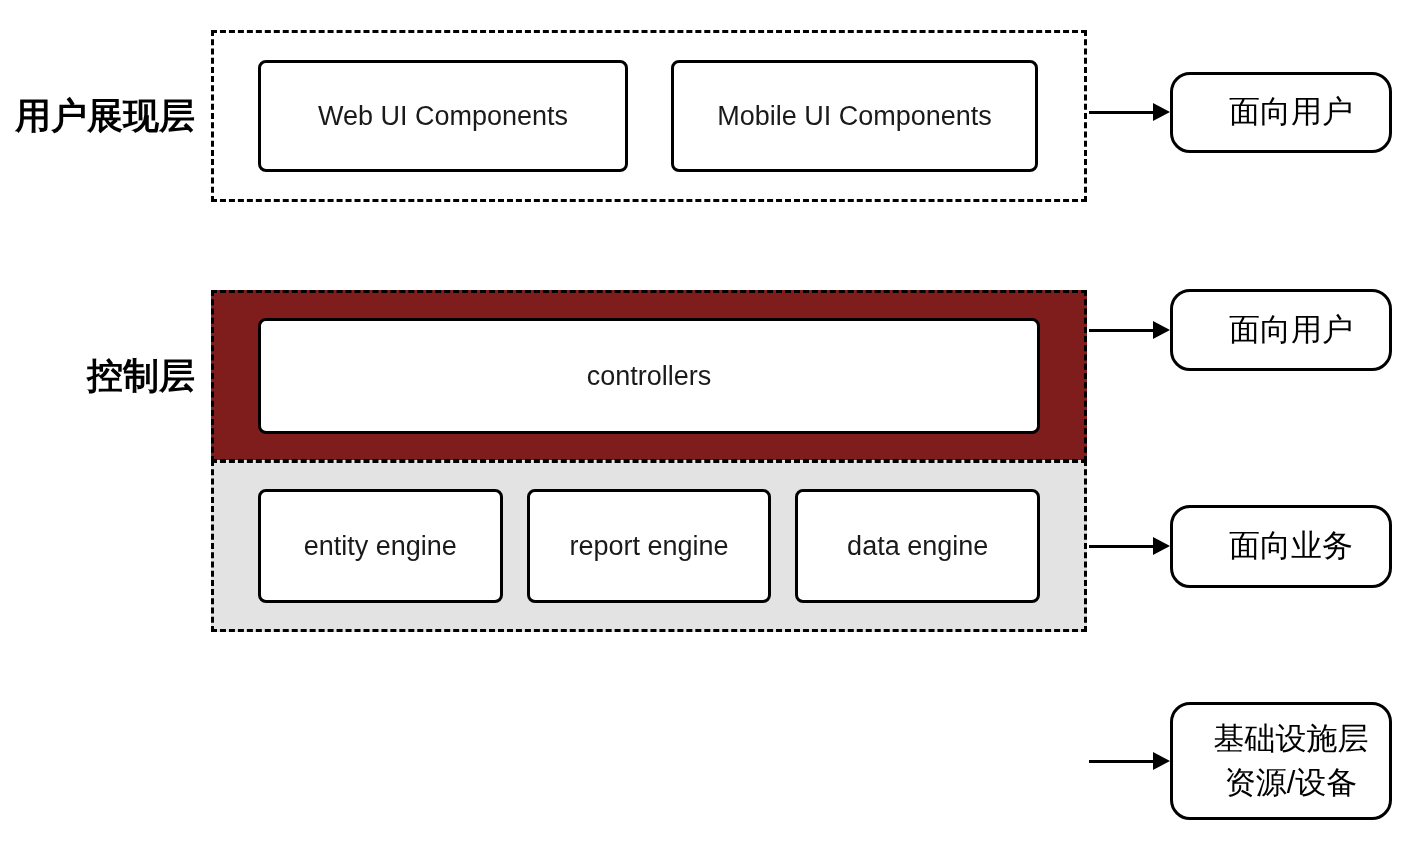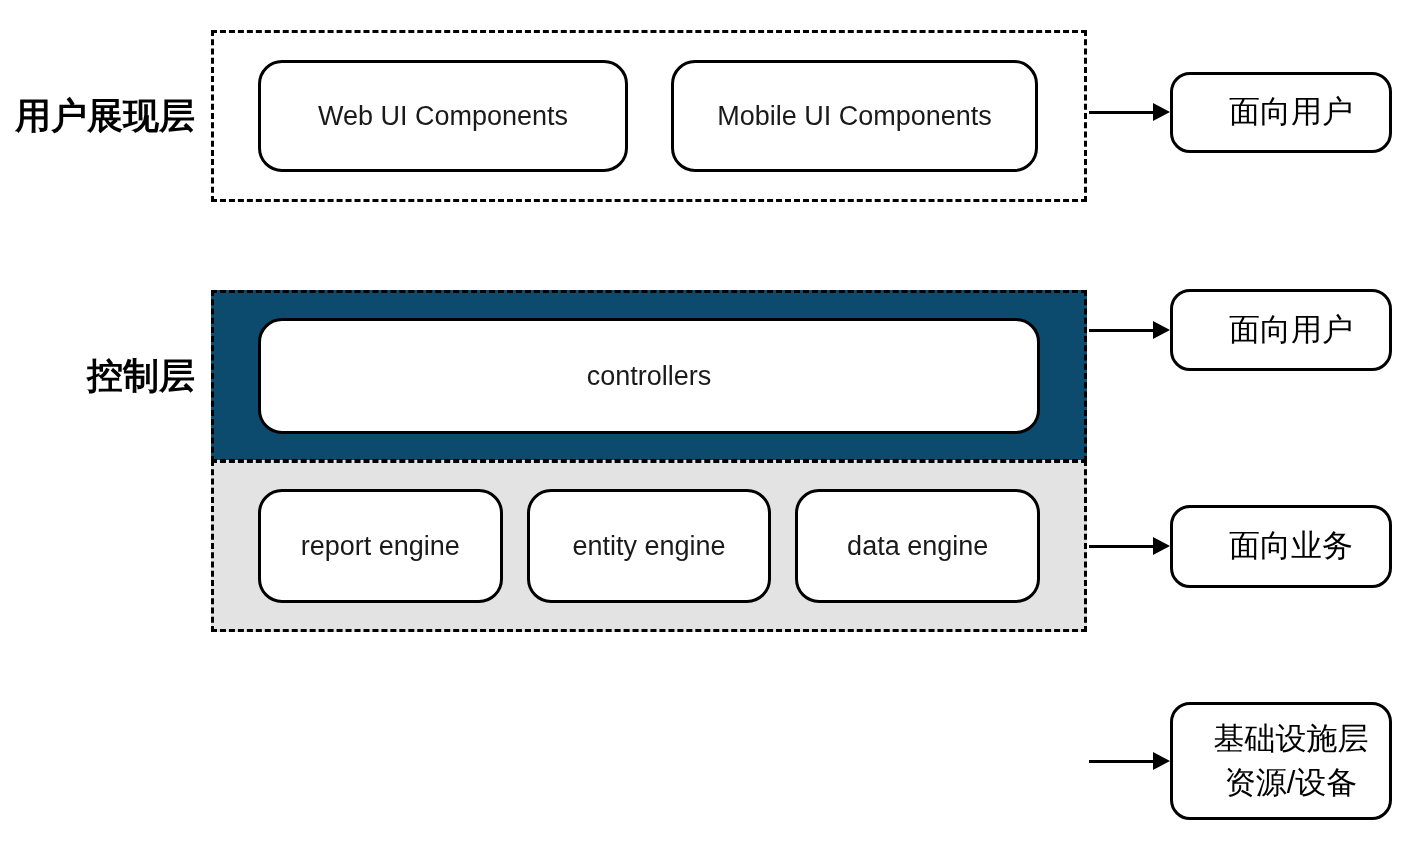--- a/index.html
+++ b/index.html
@@ -43,21 +43,21 @@
     align-items: center;
     padding: 0 44px;
     background: #ffffff;
   }
   .row-1 .layer-container { gap: 43px; }
   .row-3 .layer-container, .row-4 .layer-container { gap: 24px; }
 
   .component-box {
     background: #ffffff;
     border: 3px solid #000000;
-    border-radius: 24px;
+    border-radius: 8px;
     display: flex;
     align-items: center;
     justify-content: center;
     font-size: 27px;
     color: #1a1a1a;
     text-align: center;
     white-space: nowrap;
   }
   .row-1 .component-box { height: 112px; }
   .row-1 .comp-0 { width: 370px; }
@@ -120,34 +120,34 @@
     </div>
   </div>
   <div class="arrow arrow-1">
     <span class="shaft"></span>
     <span class="head"></span>
   </div>
   <div class="target-box target-1">面向用户</div>
 
   <div class="layer-row row-2">
     <div class="layer-label">控制层</div>
-    <div class="layer-container" style="background-color: #0c4a6e;">
+    <div class="layer-container" style="background-color: #7f1d1d;">
       <div class="component-box comp-0">controllers</div>
     </div>
   </div>
   <div class="arrow arrow-2">
     <span class="shaft"></span>
     <span class="head"></span>
   </div>
   <div class="target-box target-2">面向用户</div>
 
   <div class="layer-row row-3">
     <div class="layer-container" style="background-color: rgb(227, 227, 227);">
+      <div class="component-box comp-1">entity engine</div>
       <div class="component-box comp-0">report engine</div>
-      <div class="component-box comp-1">entity engine</div>
       <div class="component-box comp-2">data engine</div>
     </div>
   </div>
   <div class="arrow arrow-3">
     <span class="shaft"></span>
     <span class="head"></span>
   </div>
   <div class="target-box target-3">面向业务</div>
 
   <div class="arrow arrow-4">

